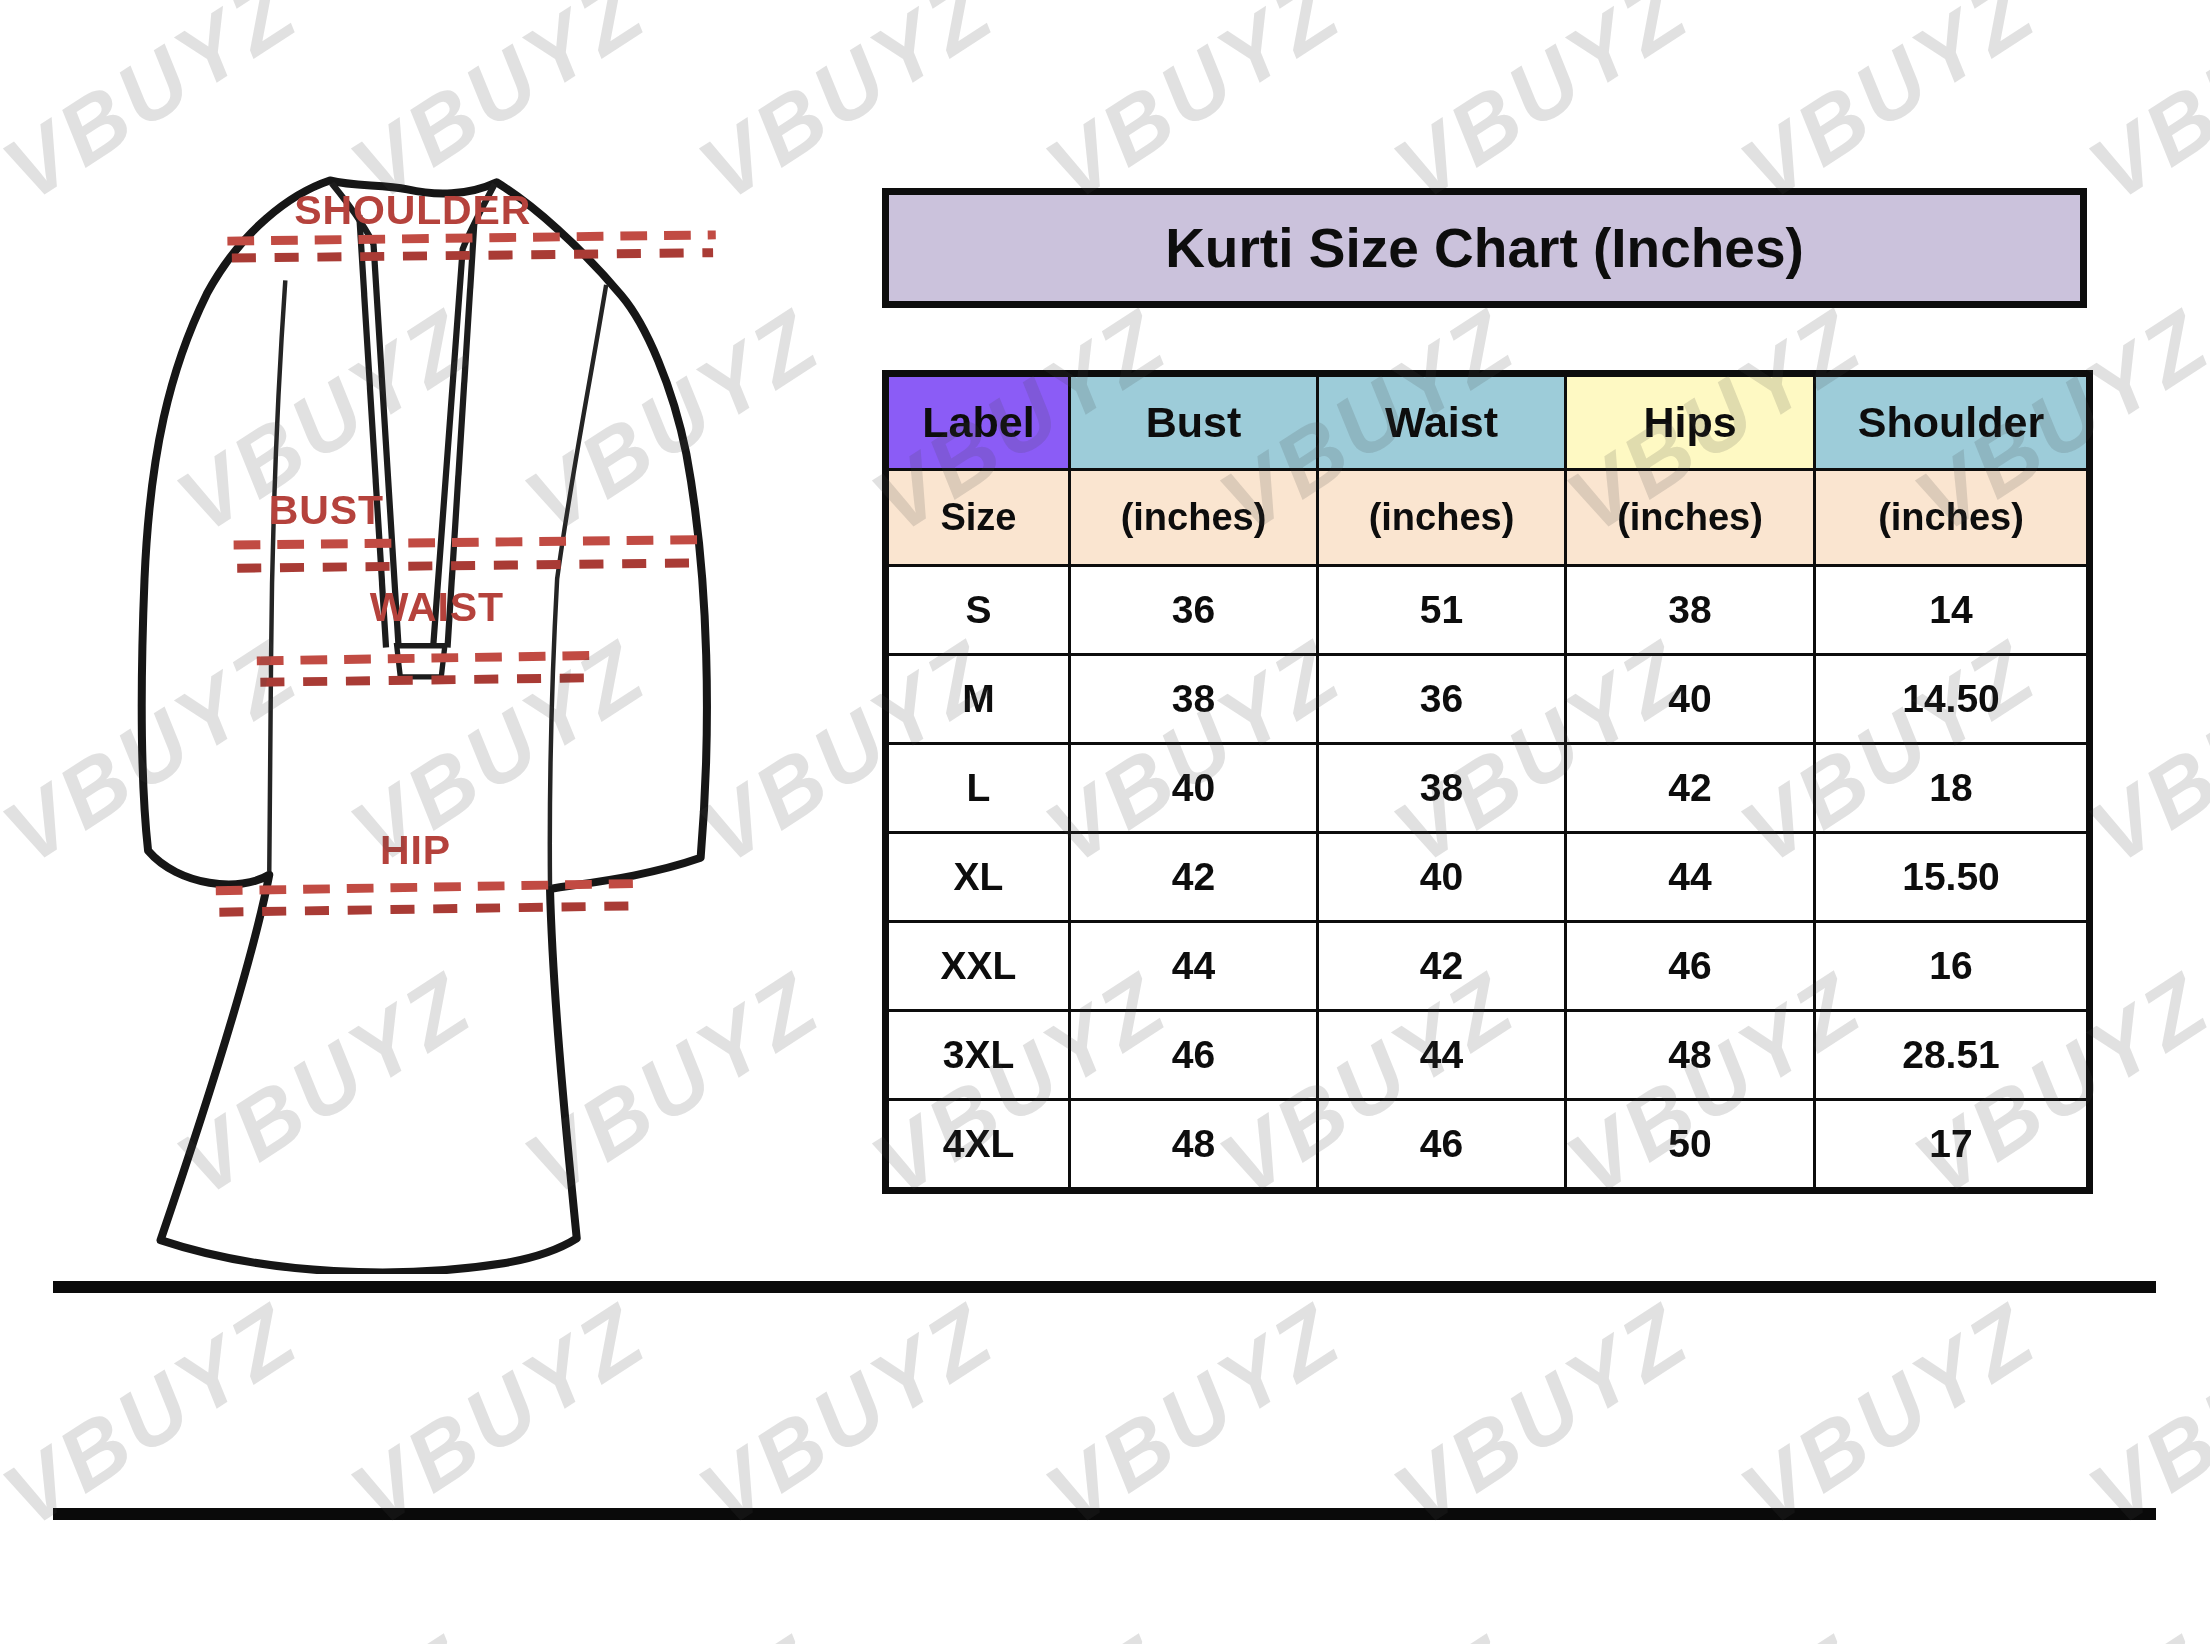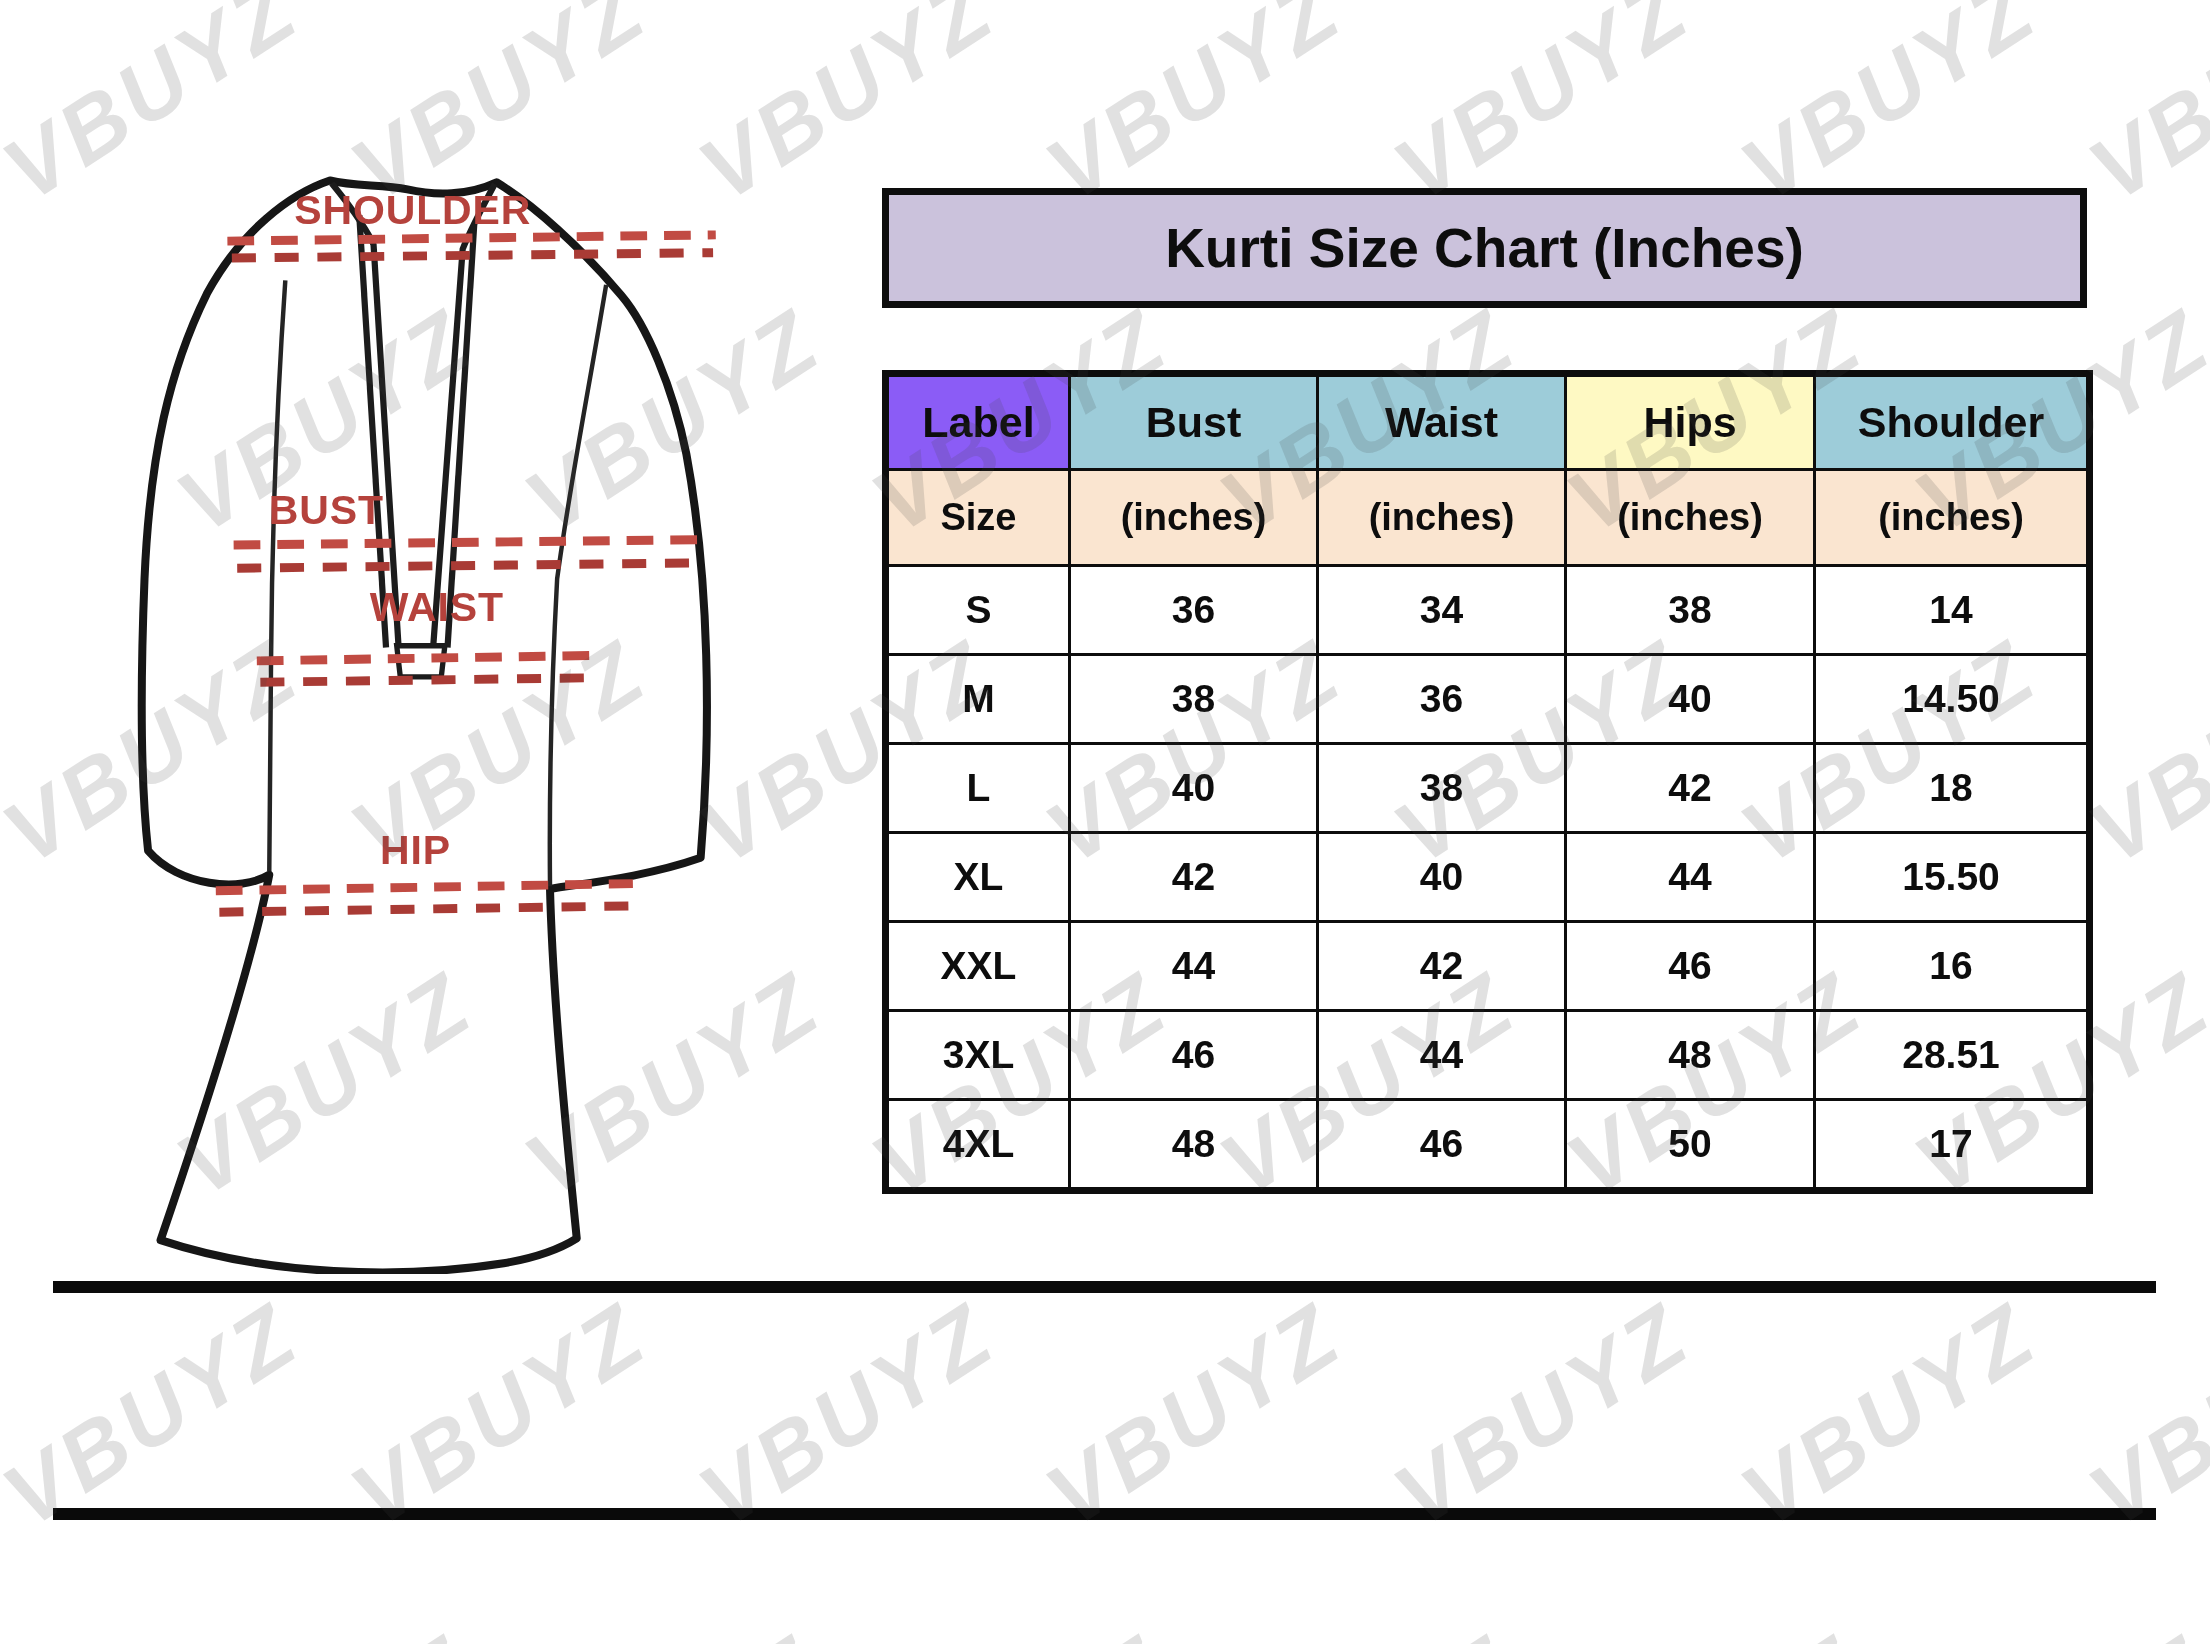--- a/index.html
+++ b/index.html
@@ -133,21 +133,21 @@
         <th style="background: rgb(250, 229, 208);">(inches)</th>
         <th style="background: rgb(250, 229, 208);">(inches)</th>
         <th style="background: rgb(250, 229, 208);">(inches)</th>
         <th style="background: rgb(250, 229, 208);">(inches)</th>
       </tr>
     </thead>
     <tbody>
         <tr>
           <td>S</td>
           <td>36</td>
-          <td>34</td>
+          <td>51</td>
           <td>38</td>
           <td>14</td>
         </tr>
         <tr>
           <td>M</td>
           <td>38</td>
           <td>36</td>
           <td>40</td>
           <td>14.50</td>
         </tr>

